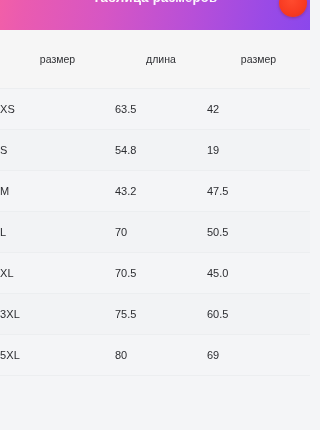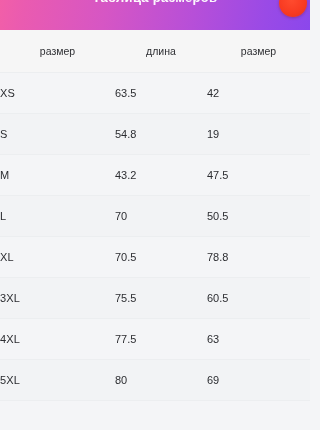--- a/index.html
+++ b/index.html
@@ -71,21 +71,21 @@
   }
   #size-table col.c-size  { width: 115px; }
   #size-table col.c-len   { width: 92px; }
   #size-table col.c-wid   { width: 103px; }
 
   #size-table tr {
     background: #f4f5f7;
   }
   #size-table tr.row-header th {
     height: 42px;
-    padding: 0;
+    padding: 8px;
     font-size: 10.5px;
     font-weight: normal;
     color: #2f3034;
     text-align: center;
     vertical-align: middle;
     background: #f6f6f6;
     border-bottom: 1px solid #eceef0;
   }
   #size-table tr.row-data td {
     height: 40px;
@@ -144,31 +144,26 @@
         <td>47.5</td>
       </tr>
       <tr class="row-data">
         <td class="cell-size">L</td>
         <td>70</td>
         <td>50.5</td>
       </tr>
       <tr class="row-data">
         <td class="cell-size">XL</td>
         <td>70.5</td>
-        <td>78.8</td>
+        <td>45.0</td>
       </tr>
       <tr class="row-data">
         <td class="cell-size">3XL</td>
         <td>75.5</td>
         <td>60.5</td>
-      </tr>
-      <tr class="row-data">
-        <td class="cell-size">4XL</td>
-        <td>77.5</td>
-        <td>63</td>
       </tr>
       <tr class="row-data">
         <td class="cell-size">5XL</td>
         <td>80</td>
         <td>69</td>
       </tr>
     </tbody>
   </table>
 
 </div>

